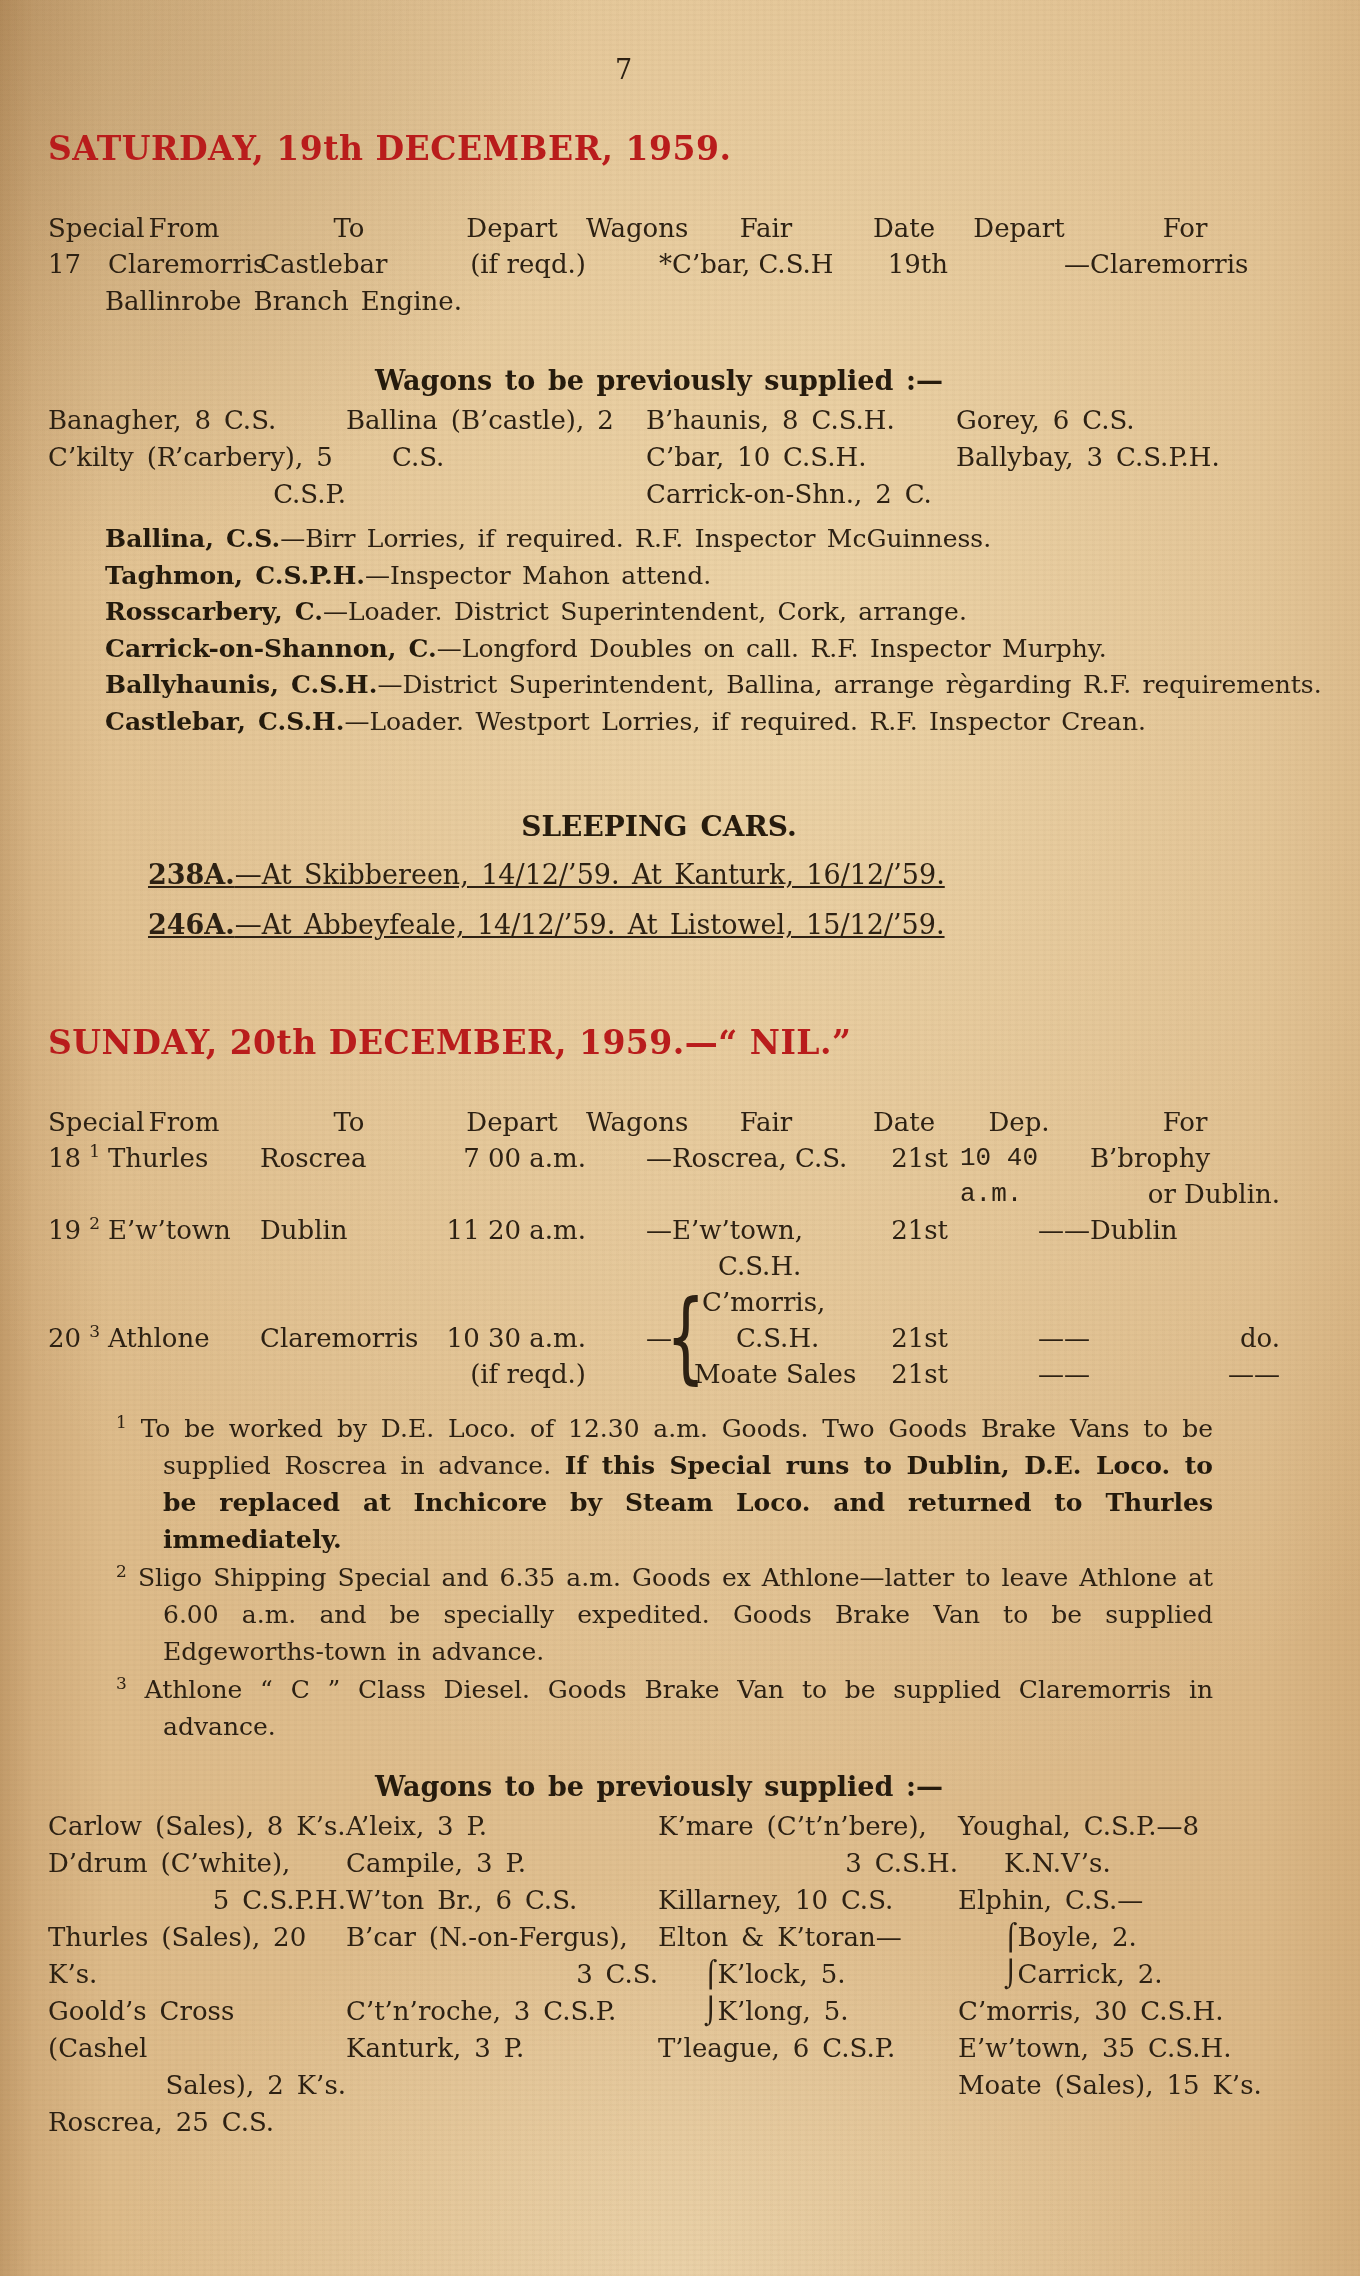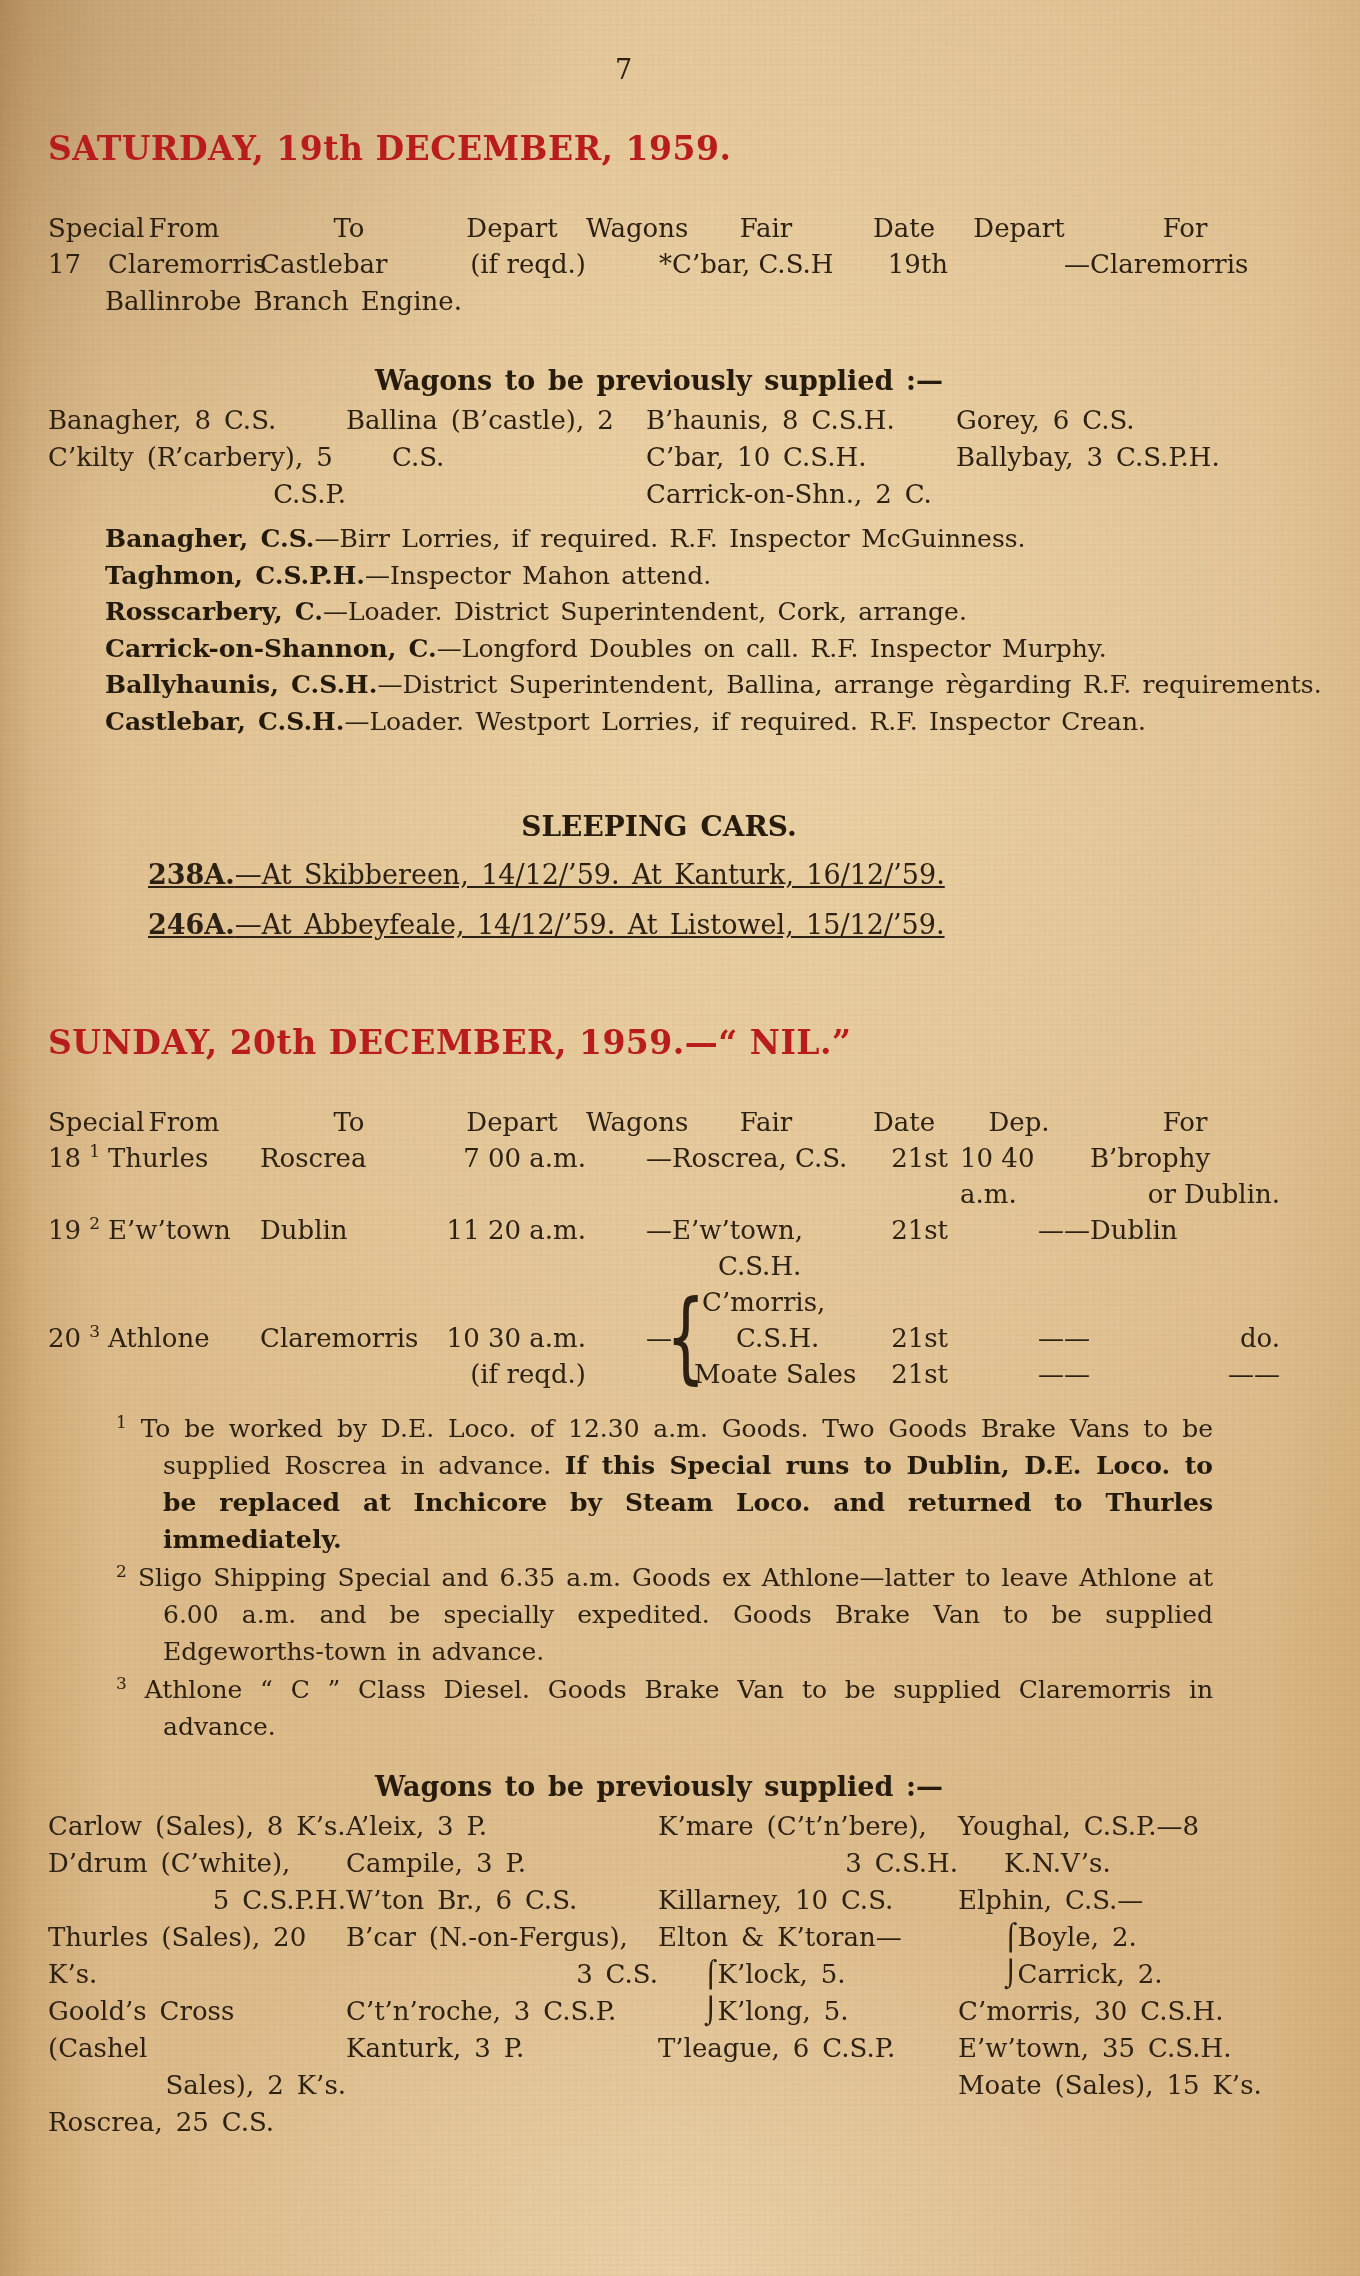--- a/index.html
+++ b/index.html
@@ -45,21 +45,21 @@
   #sleeping-heading{margin-top:70px;font-size:28px;}
   .sleep-entry{padding-left:100px;font-size:27px;line-height:36px;margin-top:14px;word-spacing:.14em;text-decoration:underline;}
   .sleep-entry b{font-weight:700;}
   .footnotes{margin-top:18px;width:1165px;font-size:25px;line-height:37px;text-align:justify;word-spacing:.1em;}
   .footnote{padding-left:115px;text-indent:-47px;margin:0 0 1px 0;}
   .footnote b{font-weight:700;color:#241a0c;}
   .fair-cell{position:relative;padding-left:22px;}
   .fair-cell .l1{padding-left:8px;}
   .fair-cell .l2{padding-left:42px;}
   .brace{position:absolute;left:-6px;top:-2px;font-family:"DejaVu Sans",sans-serif;font-size:100px;line-height:110px;font-weight:400;transform:scaleX(.62);transform-origin:left center;color:#2d2113;}
-  .dep-col{padding-left:12px;}
+  .dep-col{padding-left:12px;font-family:Liberation Mono, monospace;}
 </style>
 </head>
 <body>
 
 <div class="page">
 
   <div class="pageno">7</div>
 
   <h1 class="day-heading" id="sat-heading">SATURDAY, 19th DECEMBER, 1959.</h1>
 
@@ -105,21 +105,21 @@
       <div class="wl">C’bar, 10 C.S.H.</div>
       <div class="wl">Carrick-on-Shn., 2 C.</div>
     </div>
     <div>
       <div class="wl">Gorey, 6 C.S.</div>
       <div class="wl">Ballybay, 3 C.S.P.H.</div>
     </div>
   </div>
 
   <div class="notes">
-    <div class="note"><b>Banagher, C.S.</b><span>—Birr Lorries, if required.  R.F. Inspector McGuinness.</span></div>
+    <div class="note"><b>Ballina, C.S.</b><span>—Birr Lorries, if required.  R.F. Inspector McGuinness.</span></div>
     <div class="note"><b>Taghmon, C.S.P.H.</b><span>—Inspector Mahon attend.</span></div>
     <div class="note"><b>Rosscarbery, C.</b><span>—Loader.  District Superintendent, Cork, arrange.</span></div>
     <div class="note"><b>Carrick-on-Shannon, C.</b><span>—Longford Doubles on call.  R.F. Inspector Murphy.</span></div>
     <div class="note"><b>Ballyhaunis, C.S.H.</b><span>—District Superintendent, Ballina, arrange règarding R.F. requirements.</span></div>
     <div class="note"><b>Castlebar, C.S.H.</b><span>—Loader.  Westport Lorries, if required.  R.F. Inspector Crean.</span></div>
   </div>
 
   <h2 class="sub-heading" id="sleeping-heading">SLEEPING CARS.</h2>
   <div class="sleep-entry"><b>238A.</b><span>—At Skibbereen, 14/12/’59.  At Kanturk, 16/12/’59.</span></div>
   <div class="sleep-entry"><b>246A.</b><span>—At Abbeyfeale, 14/12/’59.  At Listowel, 15/12/’59.</span></div>

